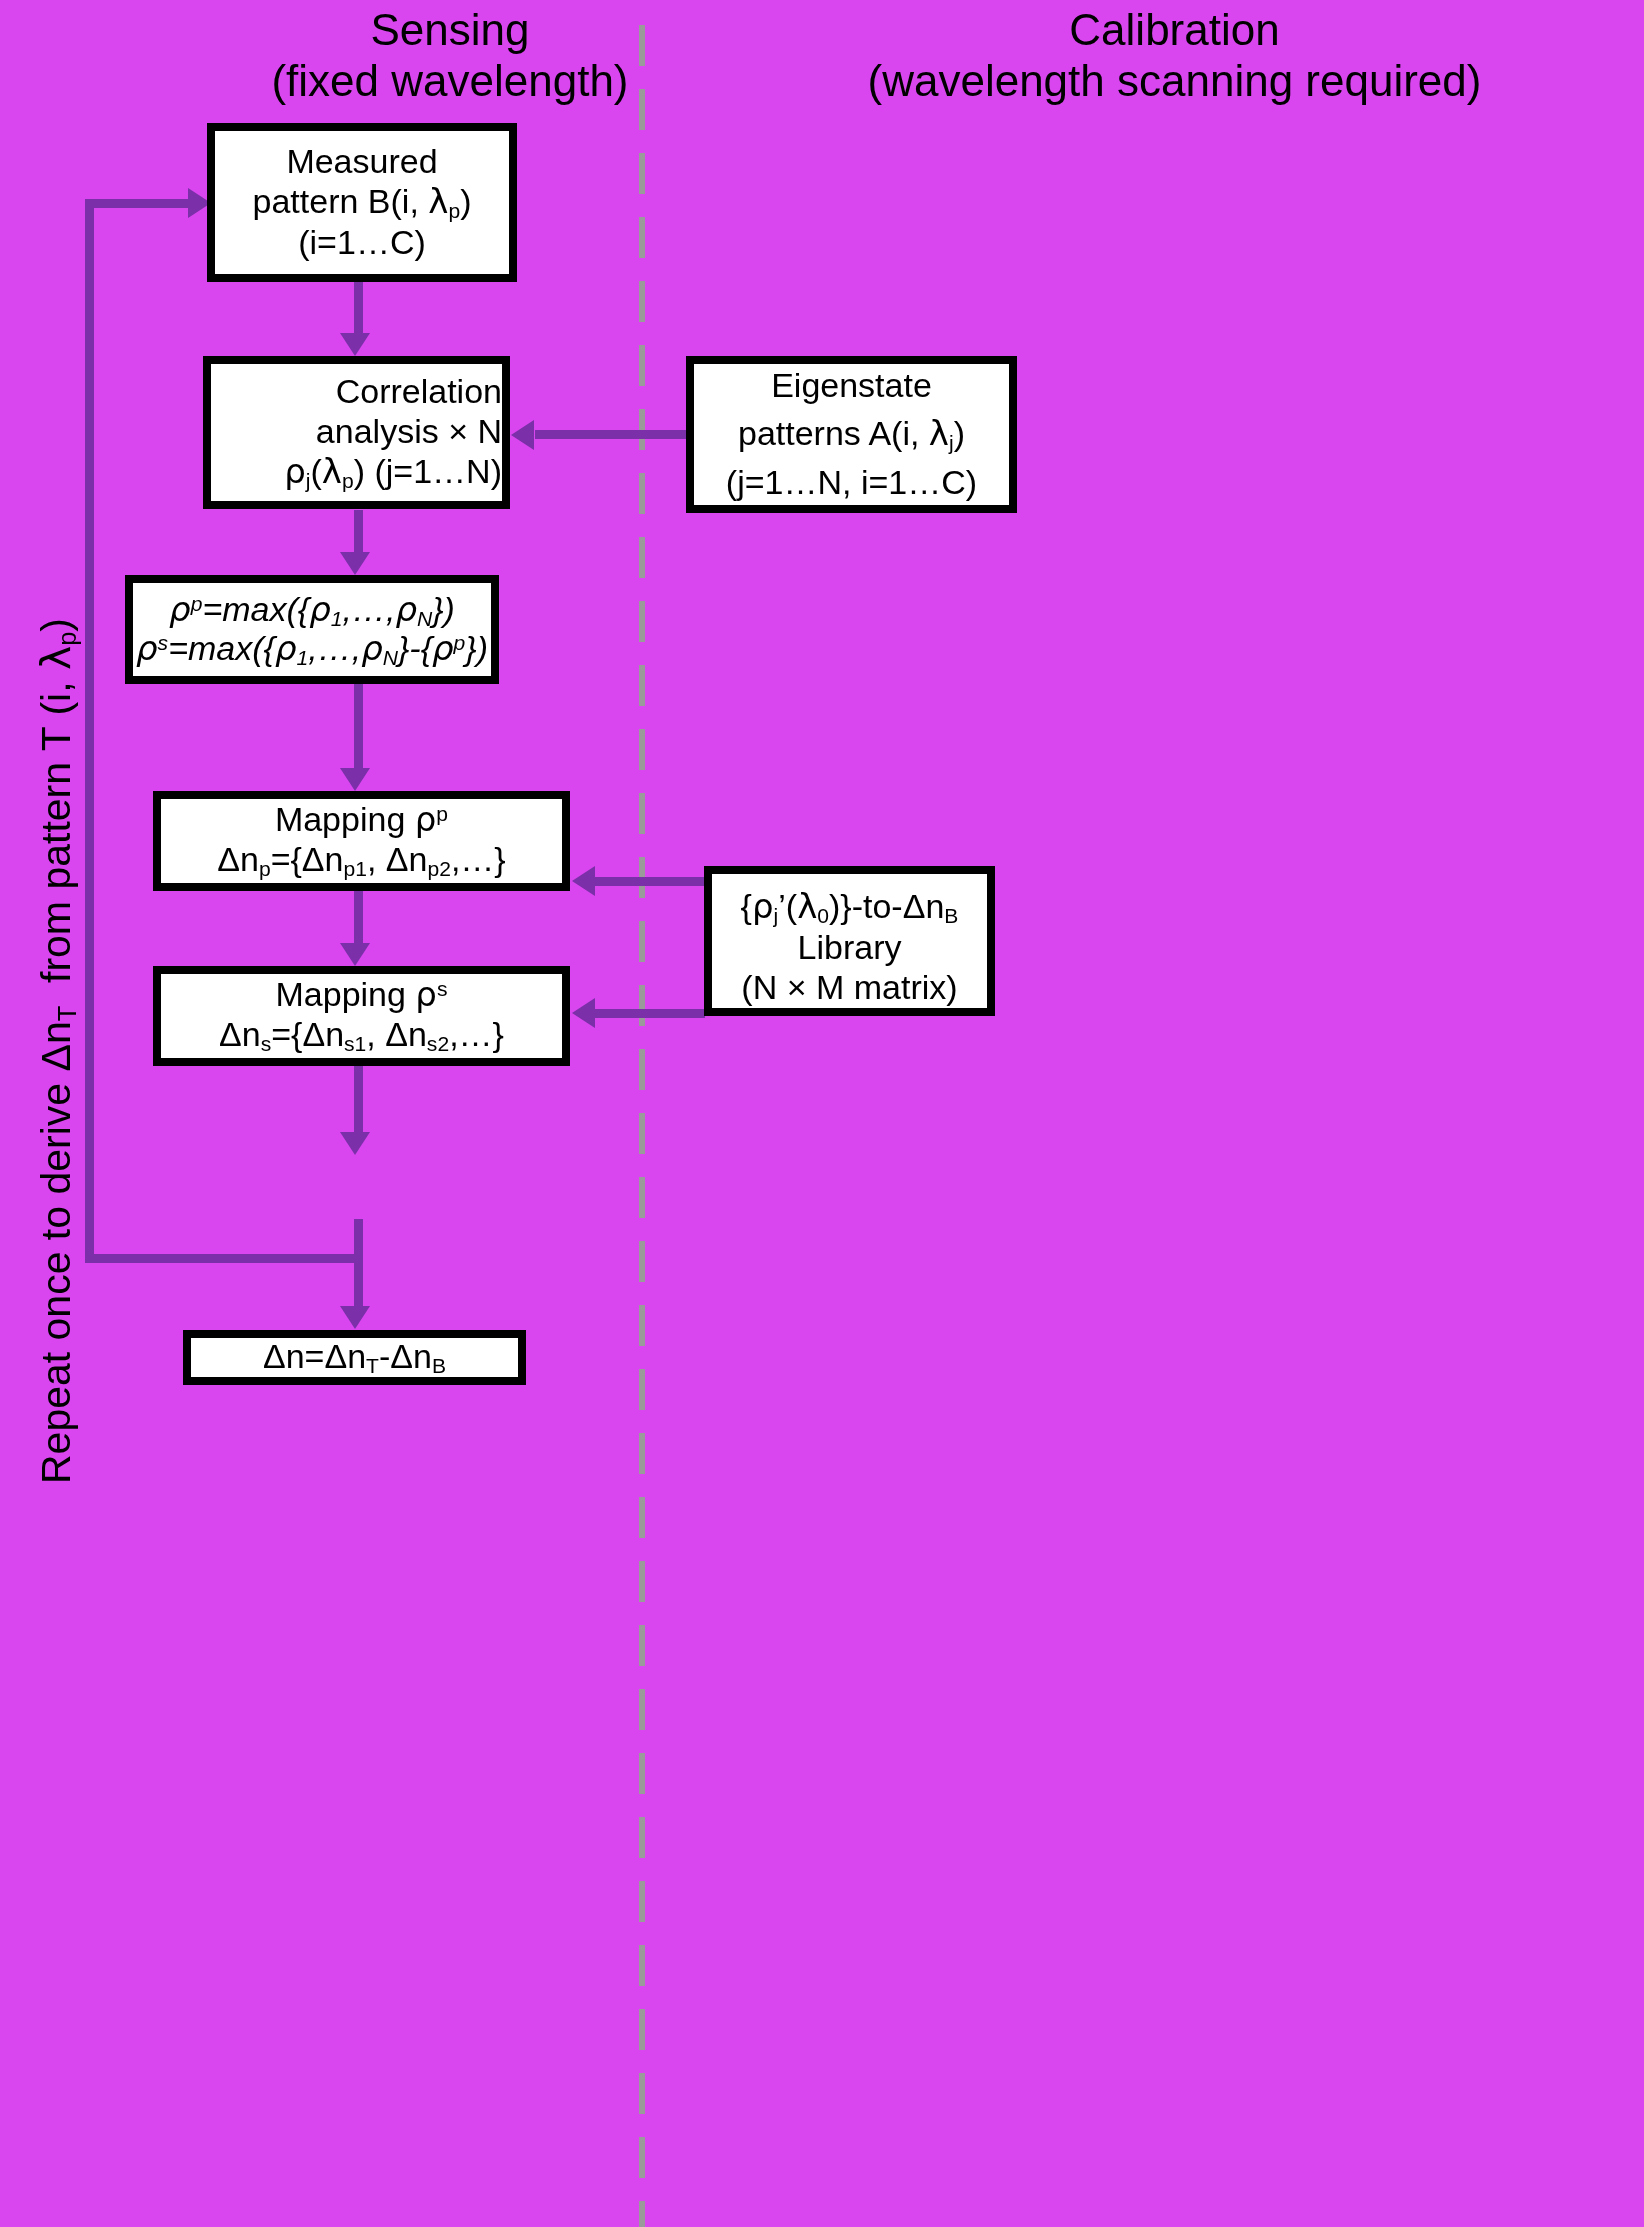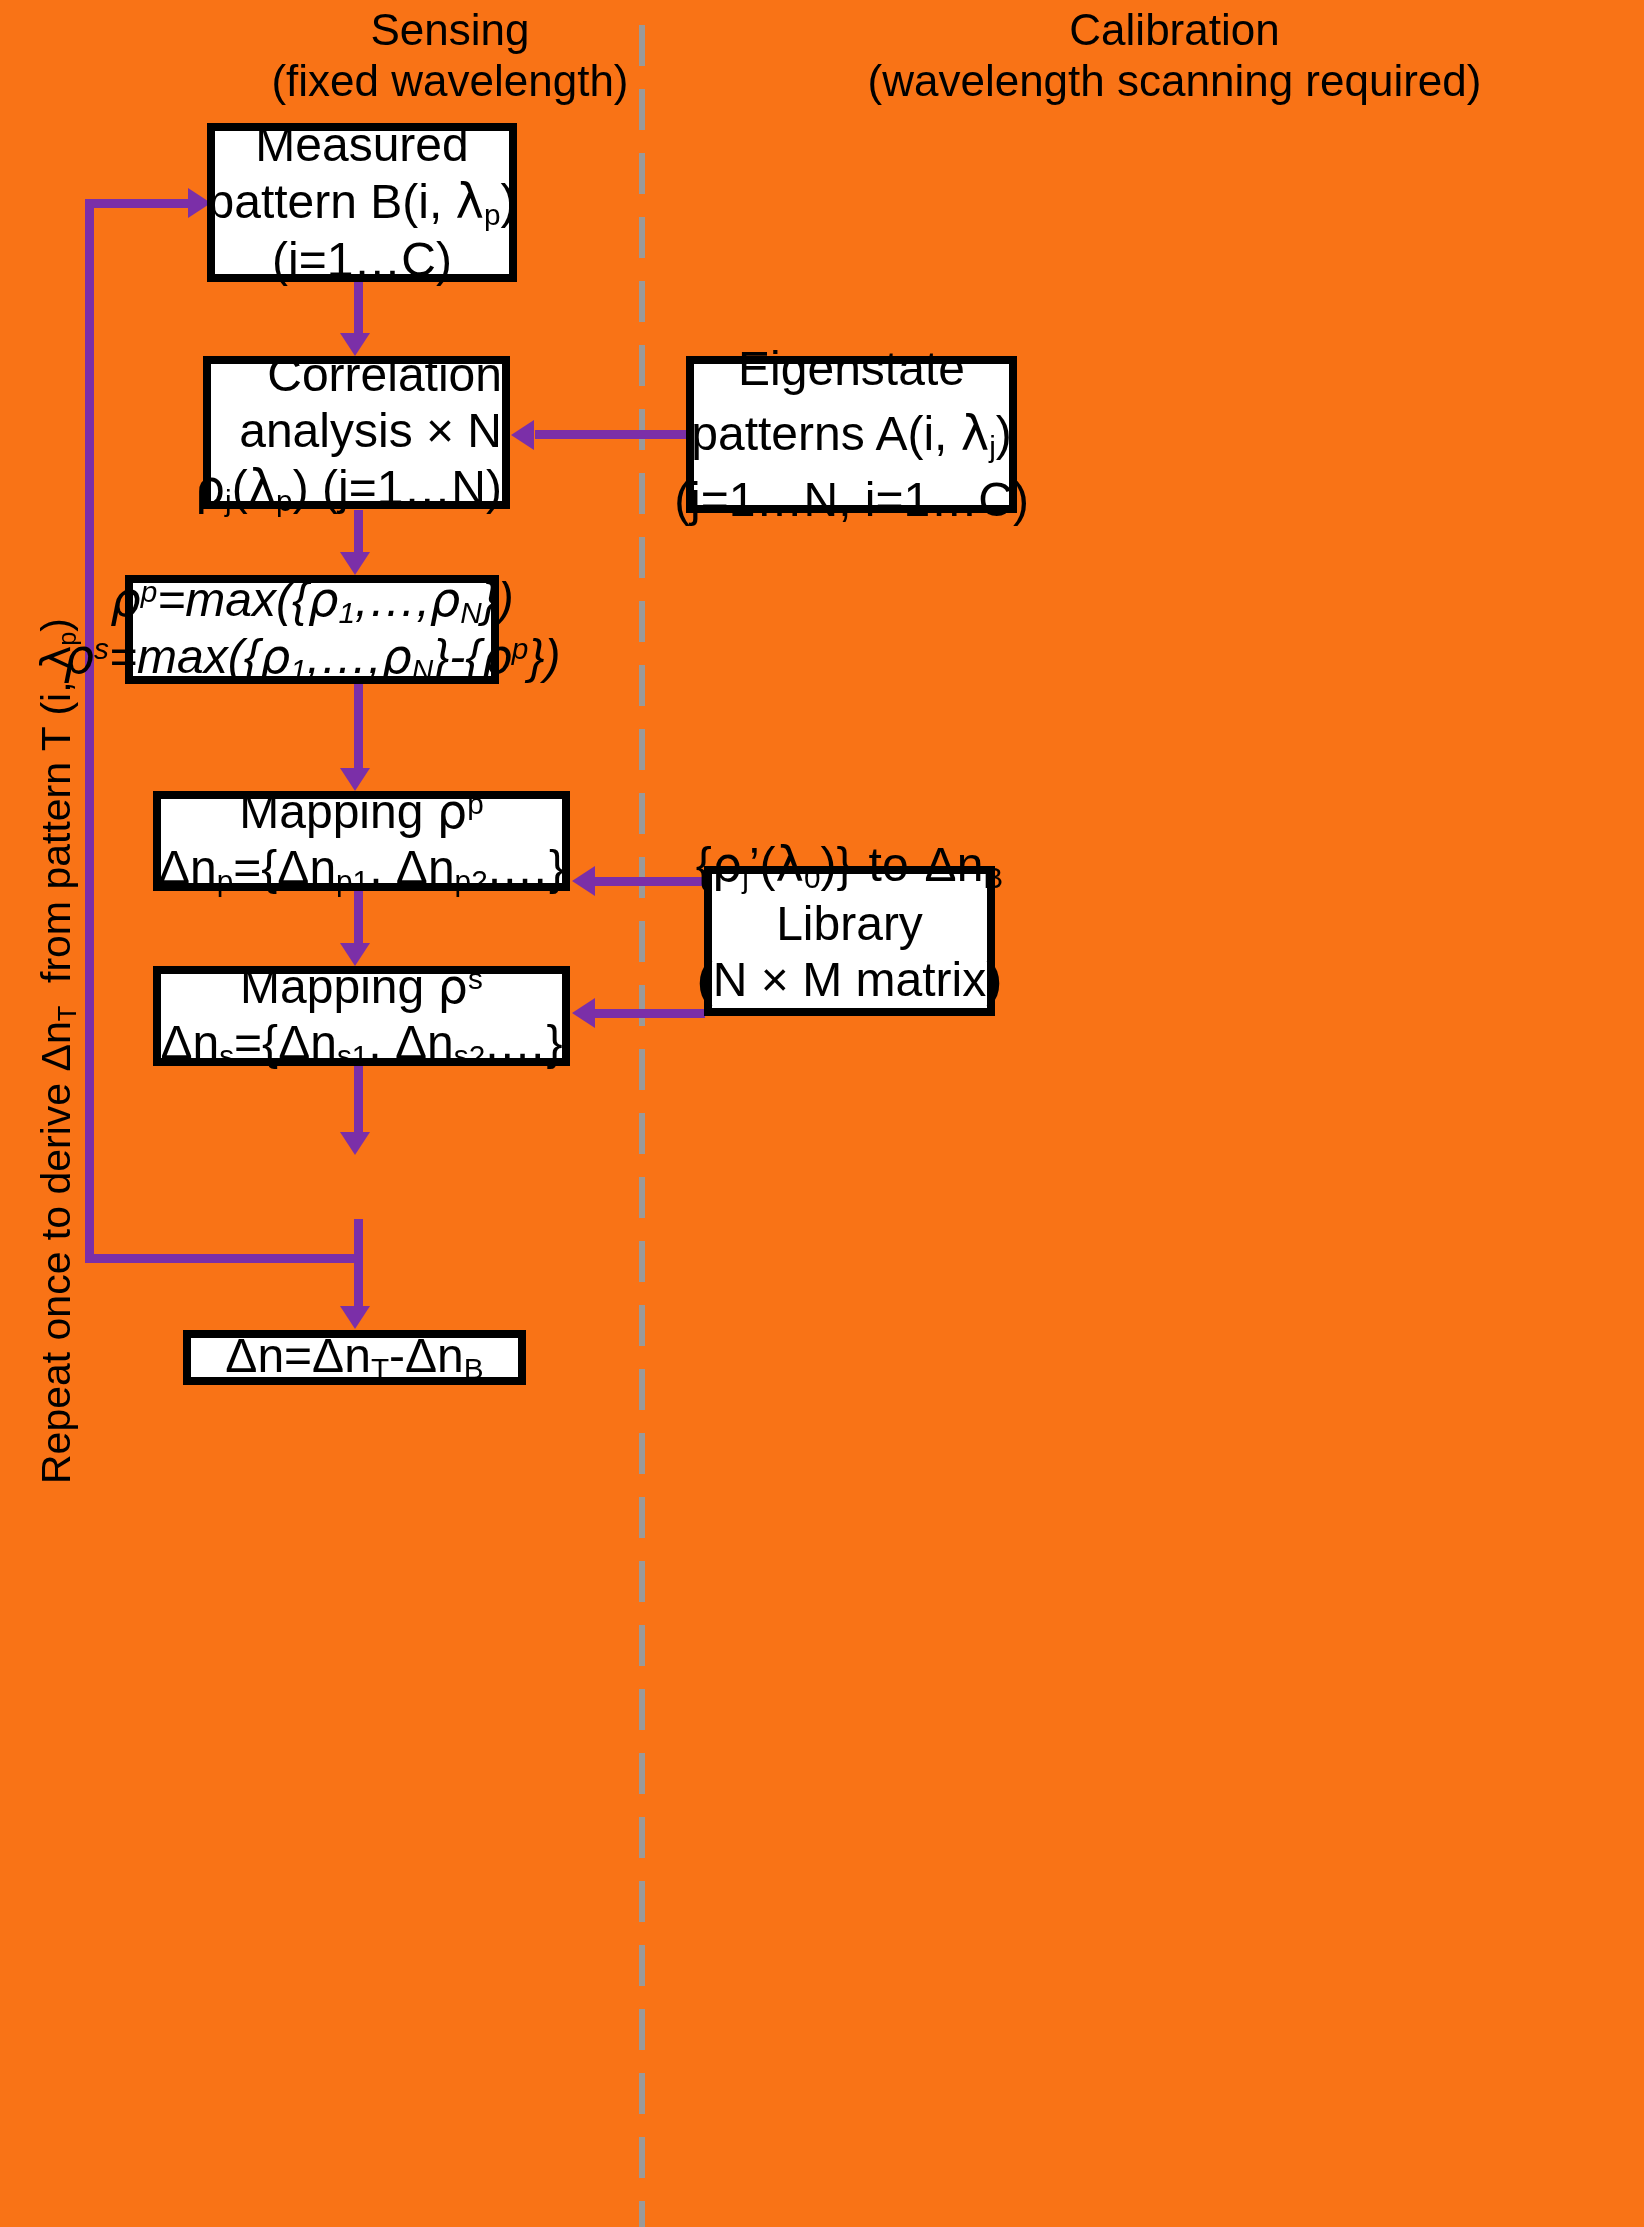--- a/index.html
+++ b/index.html
@@ -8,21 +8,21 @@
     background: #ffffff;
   }
   body {
     font-family: "Liberation Sans", sans-serif;
     color: #000000;
   }
   #canvas {
     position: relative;
     width: 1645px;
     height: 2228px;
-    background: #f97316;
+    background: #d946ef;
     overflow: hidden;
   }
   
   .col-header {
     position: absolute;
     text-align: center;
     font-size: 44px;
     line-height: 1.16;
     color: #000;
     white-space: pre-line;
@@ -64,21 +64,21 @@
   .box {
     position: absolute;
     box-sizing: border-box;
     border: 8px solid #000000;
     background: #ffffff;
     display: flex;
     flex-direction: column;
     align-items: center;
     justify-content: center;
     text-align: center;
-    font-size: 48px;
+    font-size: 34px;
     line-height: 1.17;
     color: #000;
     z-index: 3;
   }
   .box .ln { display: block; white-space: nowrap; }
   .box .ln.tight { line-height: 1.1; }
 
   sub { font-size: 0.62em; vertical-align: -0.22em; }
   sup { font-size: 0.62em; vertical-align: 0.46em; }
   .gr { font-family: "DejaVu Sans", sans-serif; }

